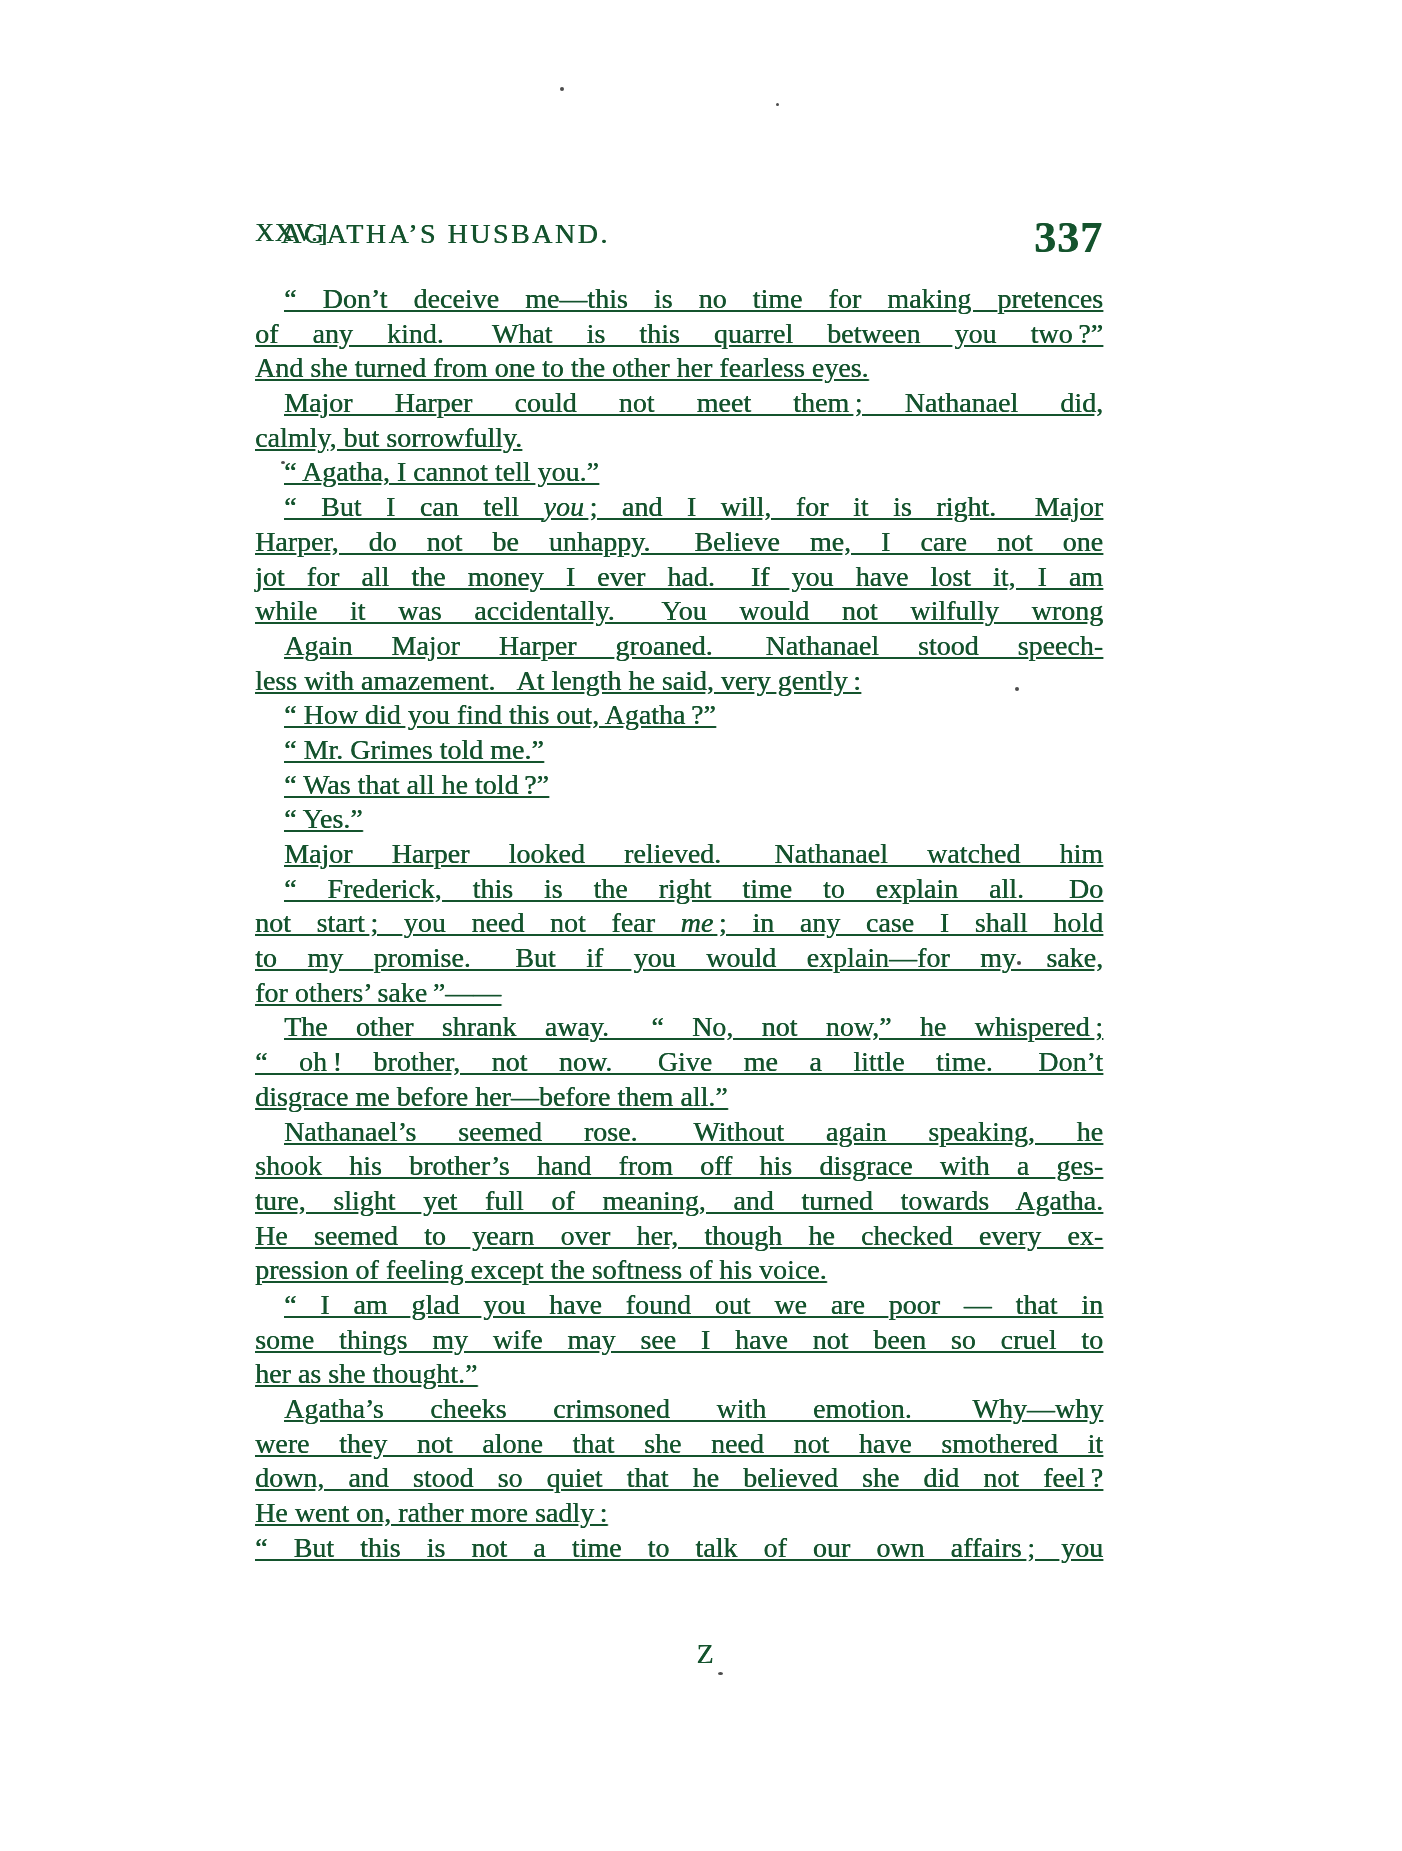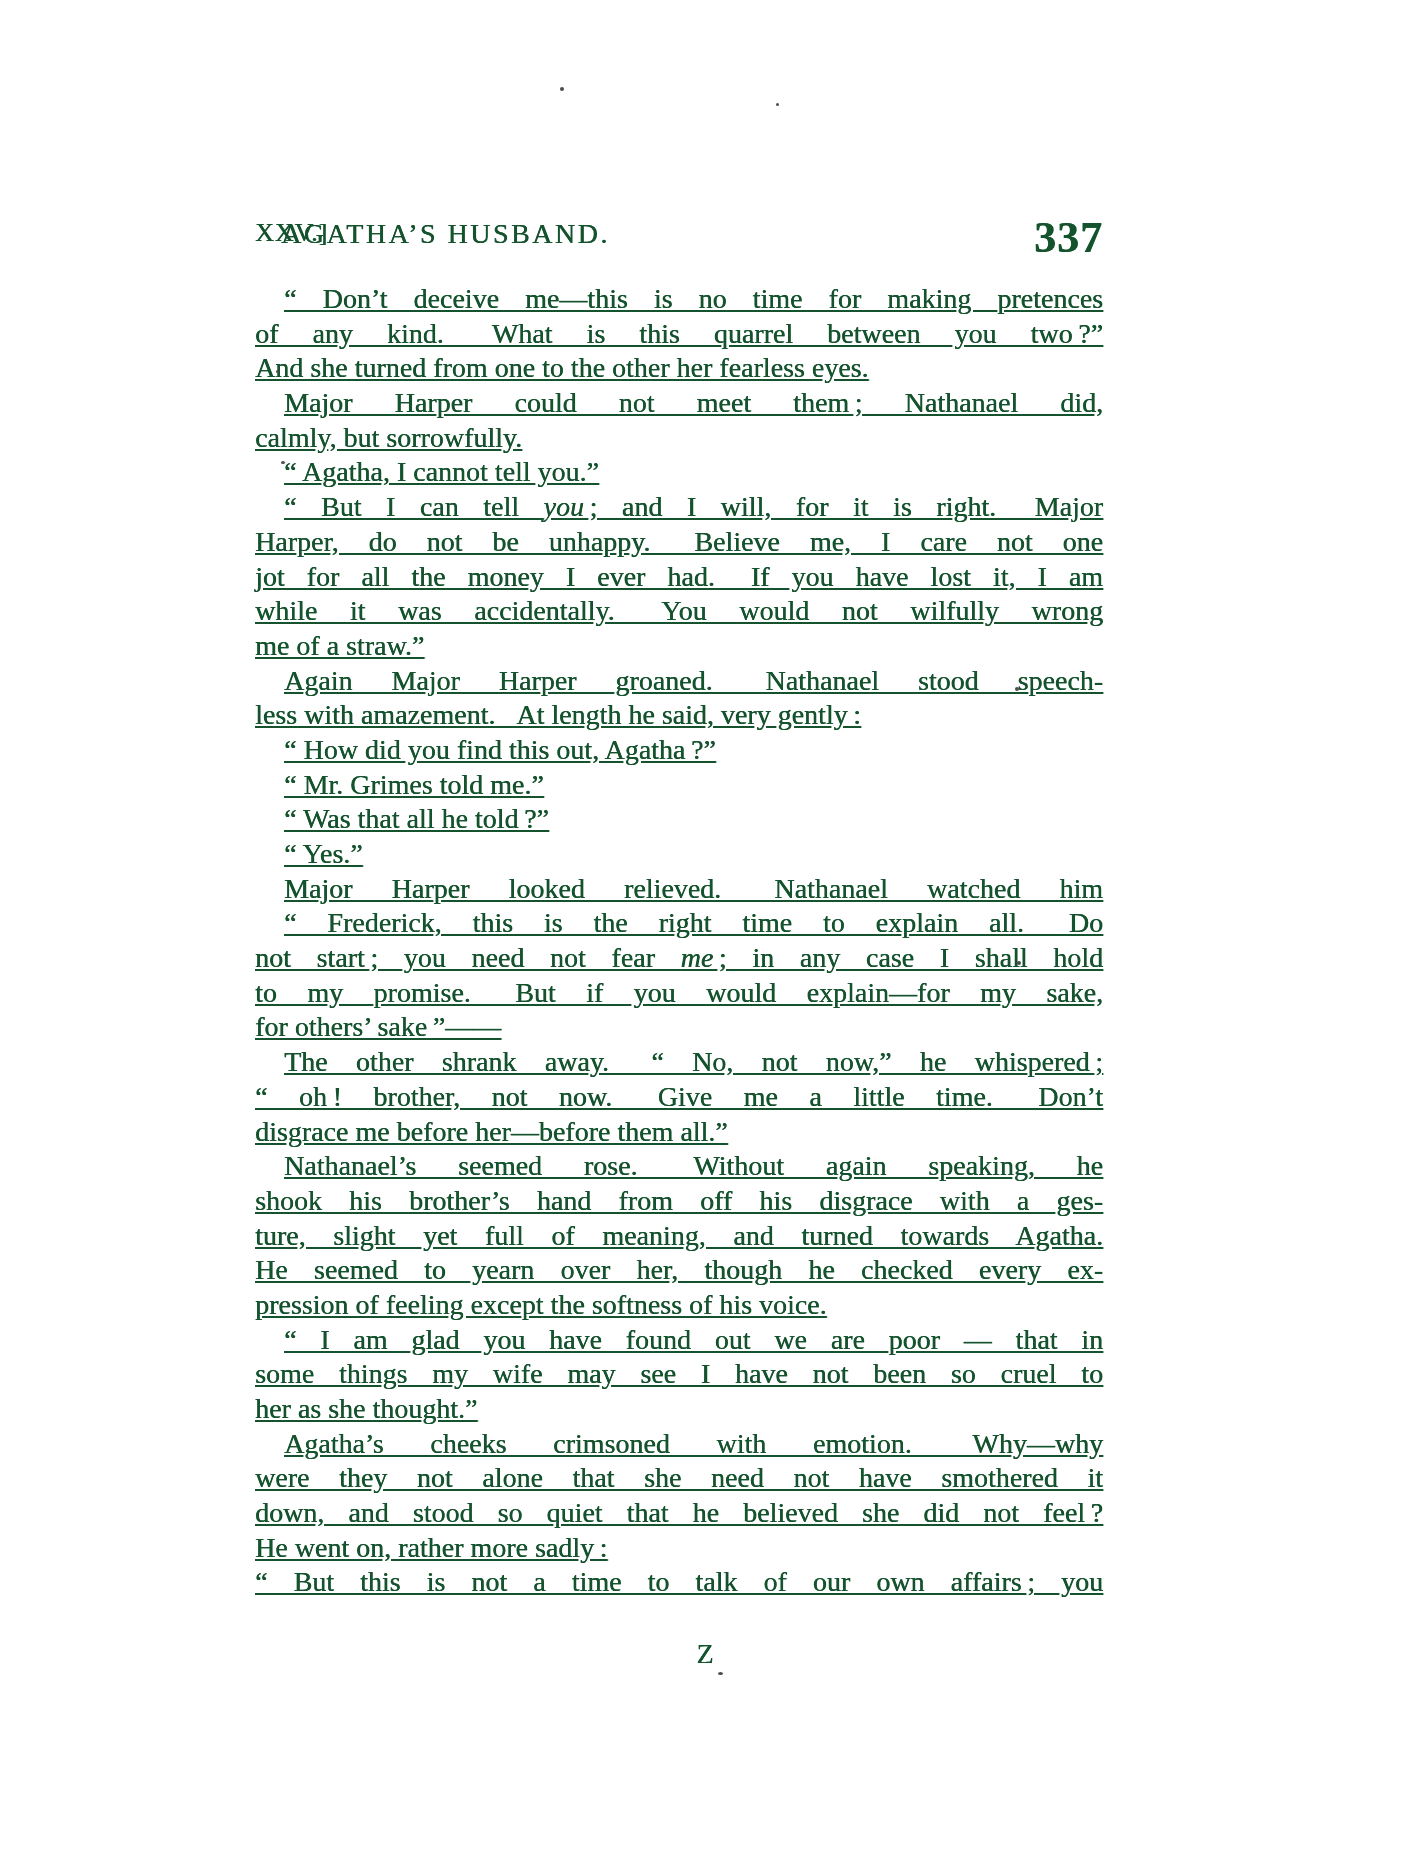--- a/index.html
+++ b/index.html
@@ -51,21 +51,20 @@
       <div class="line indent just"><span>“ Don’t deceive me—this is no time for making pretences</span></div>
       <div class="line just"><span>of any kind.  What is this quarrel between you two ?”</span></div>
       <div class="line"><span>And she turned from one to the other her fearless eyes.</span></div>
       <div class="line indent just"><span>Major Harper could not meet them ; Nathanael did,</span></div>
       <div class="line"><span>calmly, but sorrowfully.</span></div>
       <div class="line indent"><span>“ Agatha, I cannot tell you.”</span></div>
       <div class="line indent just"><span>“ But I can tell </span><span class="it">you</span><span> ; and I will, for it is right.  Major</span></div>
       <div class="line just"><span>Harper, do not be unhappy.  Believe me, I care not one</span></div>
       <div class="line just"><span>jot for all the money I ever had.  If you have lost it, I am</span></div>
       <div class="line just"><span>while it was accidentally.  You would not wilfully wrong</span></div>
-      <div class="line"><span>me of a straw.”</span></div>
       <div class="line indent just"><span>Again Major Harper groaned.  Nathanael stood speech-</span></div>
       <div class="line"><span>less with amazement.  At length he said, very gently :</span></div>
       <div class="line indent"><span>“ How did you find this out, Agatha ?”</span></div>
       <div class="line indent"><span>“ Mr. Grimes told me.”</span></div>
       <div class="line indent"><span>“ Was that all he told ?”</span></div>
       <div class="line indent"><span>“ Yes.”</span></div>
       <div class="line indent just"><span>Major Harper looked relieved.  Nathanael watched him</span></div>
       <div class="line indent just"><span>“ Frederick, this is the right time to explain all.  Do</span></div>
       <div class="line just"><span>not start ; you need not fear </span><span class="it">me</span><span> ; in any case I shall hold</span></div>
       <div class="line just"><span>to my promise.  But if you would explain—for my sake,</span></div>

